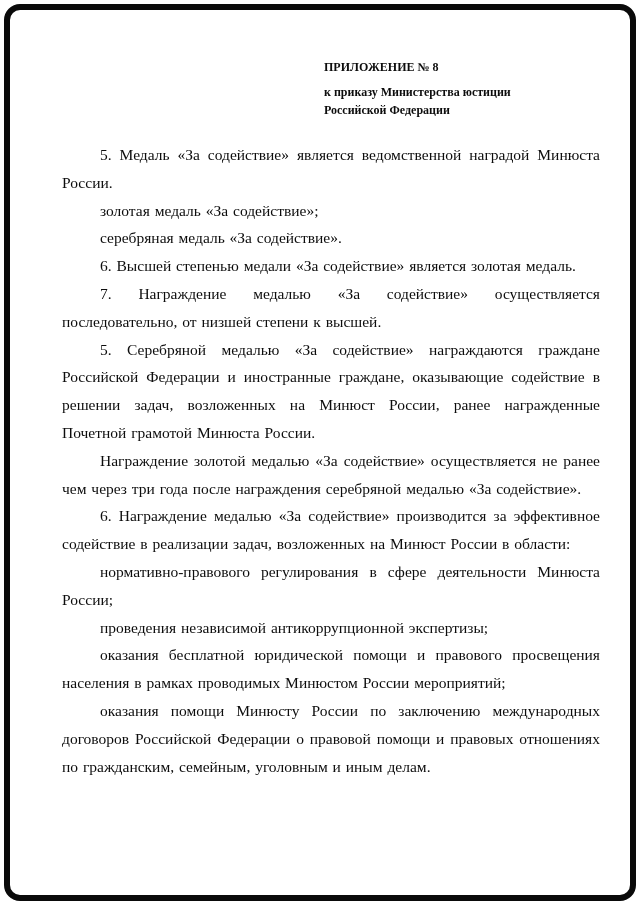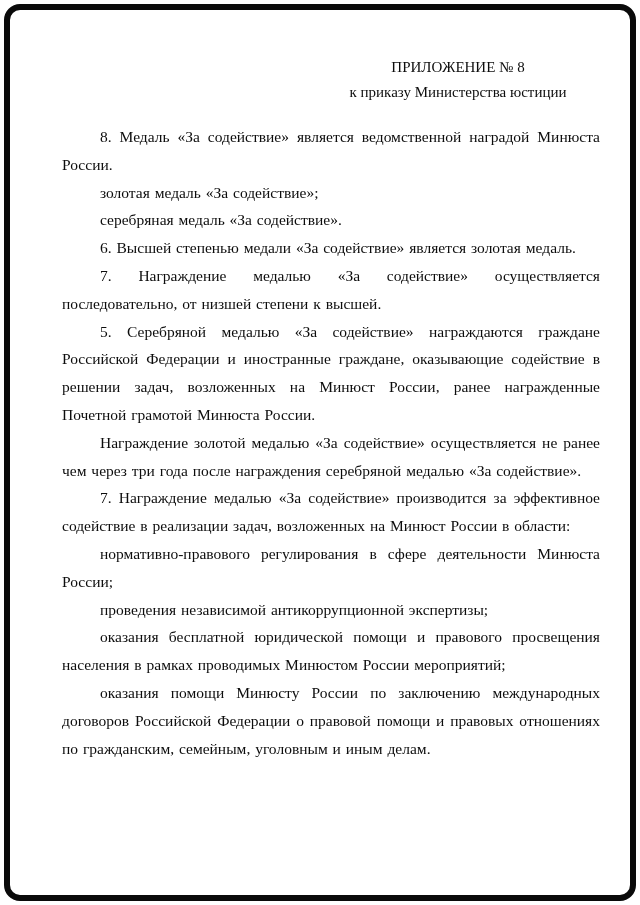--- a/index.html
+++ b/index.html
@@ -19,24 +19,24 @@
     border-radius: 16px;
     background: #ffffff;
     padding: 48px 30px 18px 52px;
     overflow: hidden;
   }
   
   .header-block {
     width: 268px;
     margin-left: auto;
     margin-right: 8px;
-    text-align: center;
-    font-size: 15px;
+    font-size: 12px;
     line-height: 18px;
     white-space: nowrap;
+    font-weight: bold;
   }
   .header-block .appendix { margin-bottom: 7px; }
   .u { text-decoration: underline; text-underline-offset: 3px; }
 
   
   .doc-title {
     text-align: center;
     font-weight: bold;
     font-size: 16px;
     line-height: 19px;
@@ -58,31 +58,32 @@
   }
 </style>
 </head>
 <body>
 
 <div class="page">
 
   <div class="header-block">
     <div class="appendix">ПРИЛОЖЕНИЕ № 8</div>
     <div>к приказу Министерства юстиции</div>
+    <div>Российской Федерации</div>
   </div>
 
 
   <div class="doc-body">
-    <p>8. Медаль «За содействие» является ведомственной наградой Минюста России.</p>
+    <p>5. Медаль «За содействие» является ведомственной наградой Минюста России.</p>
     <p>золотая медаль «За содействие»;</p>
     <p>серебряная медаль «За содействие».</p>
     <p>6. Высшей степенью медали «За содействие» является золотая медаль.</p>
     <p>7. Награждение медалью «За содействие» осуществляется последовательно, от низшей степени к высшей.</p>
     <p>5. Серебряной медалью «За содействие» награждаются граждане Российской Федерации и иностранные граждане, оказывающие содействие в решении задач, возложенных на Минюст России, ранее награжденные Почетной грамотой Минюста России.</p>
     <p>Награждение золотой медалью «За содействие» осуществляется не ранее чем через три года после награждения серебряной медалью «За содействие».</p>
-    <p>7. Награждение медалью «За содействие» производится за эффективное содействие в реализации задач, возложенных на Минюст России в области:</p>
+    <p>6. Награждение медалью «За содействие» производится за эффективное содействие в реализации задач, возложенных на Минюст России в области:</p>
     <p>нормативно-правового регулирования в сфере деятельности Минюста России;</p>
     <p>проведения независимой антикоррупционной экспертизы;</p>
     <p>оказания бесплатной юридической помощи и правового просвещения населения в рамках проводимых Минюстом России мероприятий;</p>
     <p>оказания помощи Минюсту России по заключению международных договоров Российской Федерации о правовой помощи и правовых отношениях по гражданским, семейным, уголовным и иным делам.</p>
   </div>
 
 </div>
 
 </body></html>

